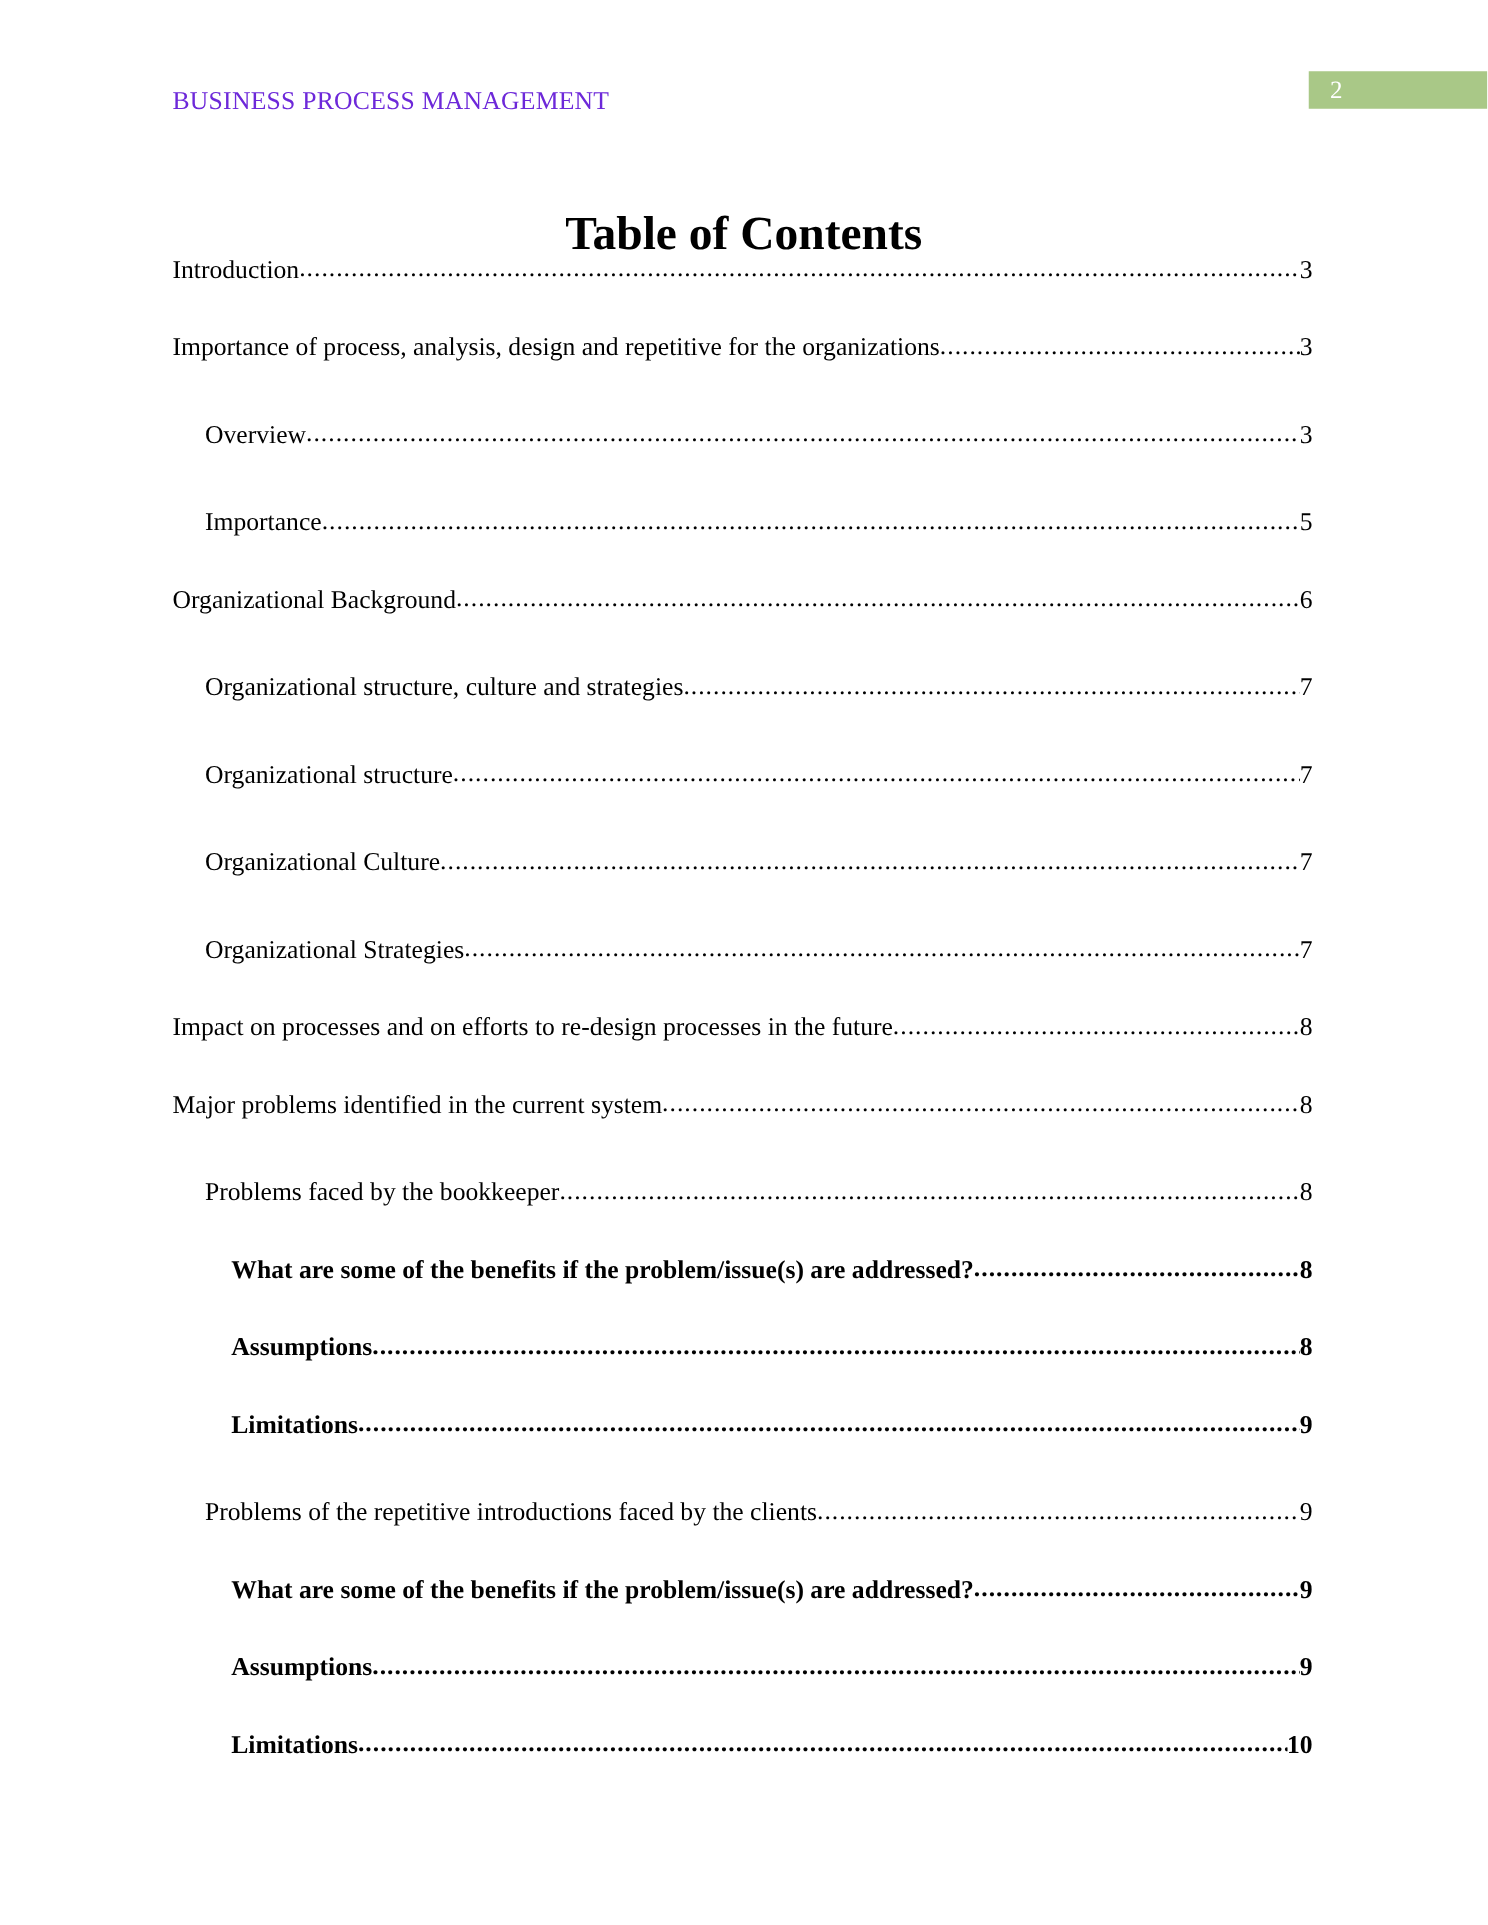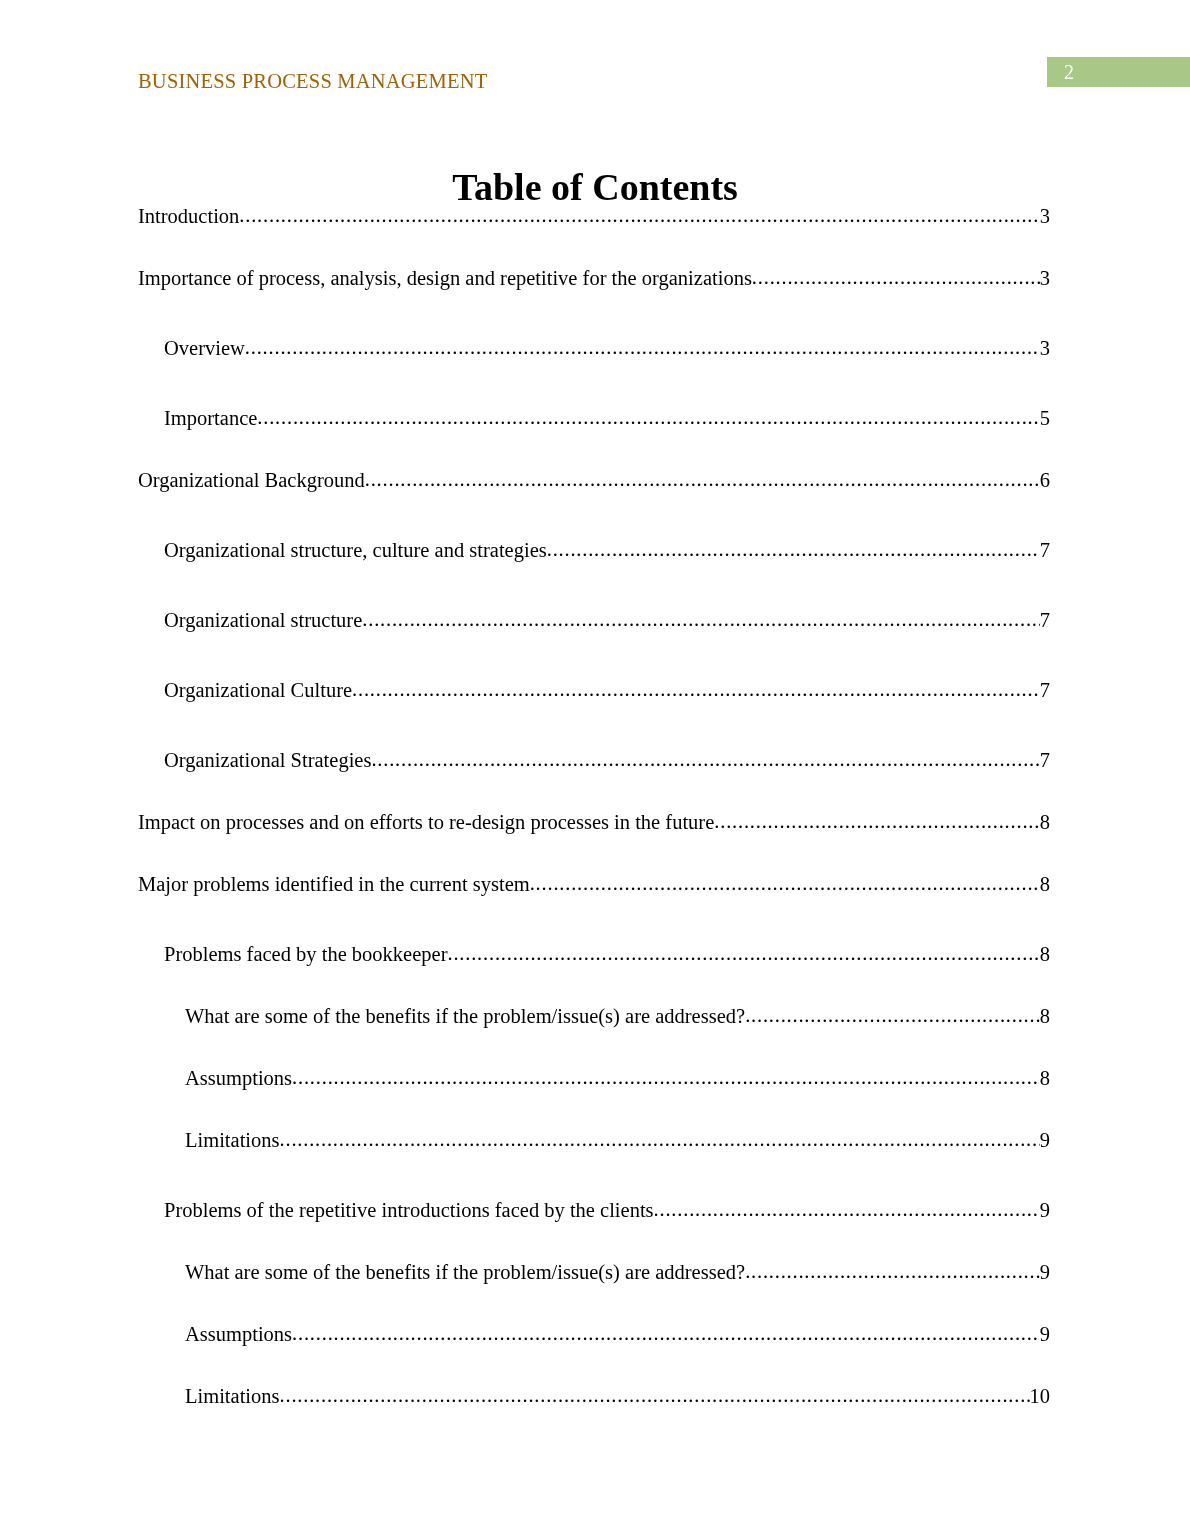--- a/index.html
+++ b/index.html
@@ -30,21 +30,21 @@
     font-size: 20px;
     color: #ffffff;
     font-family: "Liberation Serif", serif;
     line-height: 24px;
   }
   .running-head {
     position: absolute;
     left: 138px;
     top: 70px;
     font-size: 20.5px;
-    color: #a16207;
+    color: #6d28d9;
     letter-spacing: 0.2px;
   }
   .toc-title {
     position: absolute;
     left: 0;
     right: 0;
     top: 165px;
     text-align: center;
     font-size: 38px;
     font-weight: bold;
@@ -75,21 +75,21 @@
     letter-spacing: 0.8px;
     color: #000000;
     font-size: 20.5px;
     transform: translateY(-1px);
   }
   .toc-entry .pagenum {
     flex: 0 0 auto;
   }
   .lvl1 { padding-left: 0px; }
   .lvl2 { padding-left: 26px; margin-top: 44px; }
-  .lvl3 { padding-left: 47px; }
+  .lvl3 { padding-left: 47px; font-weight: bold; }
   .lvl1 .label, .lvl1 .pagenum { }
 </style>
 </head>
 <body>
 
 <div class="page">
 
   <div class="page-number-band">
     <span class="num">2</span>
   </div>

